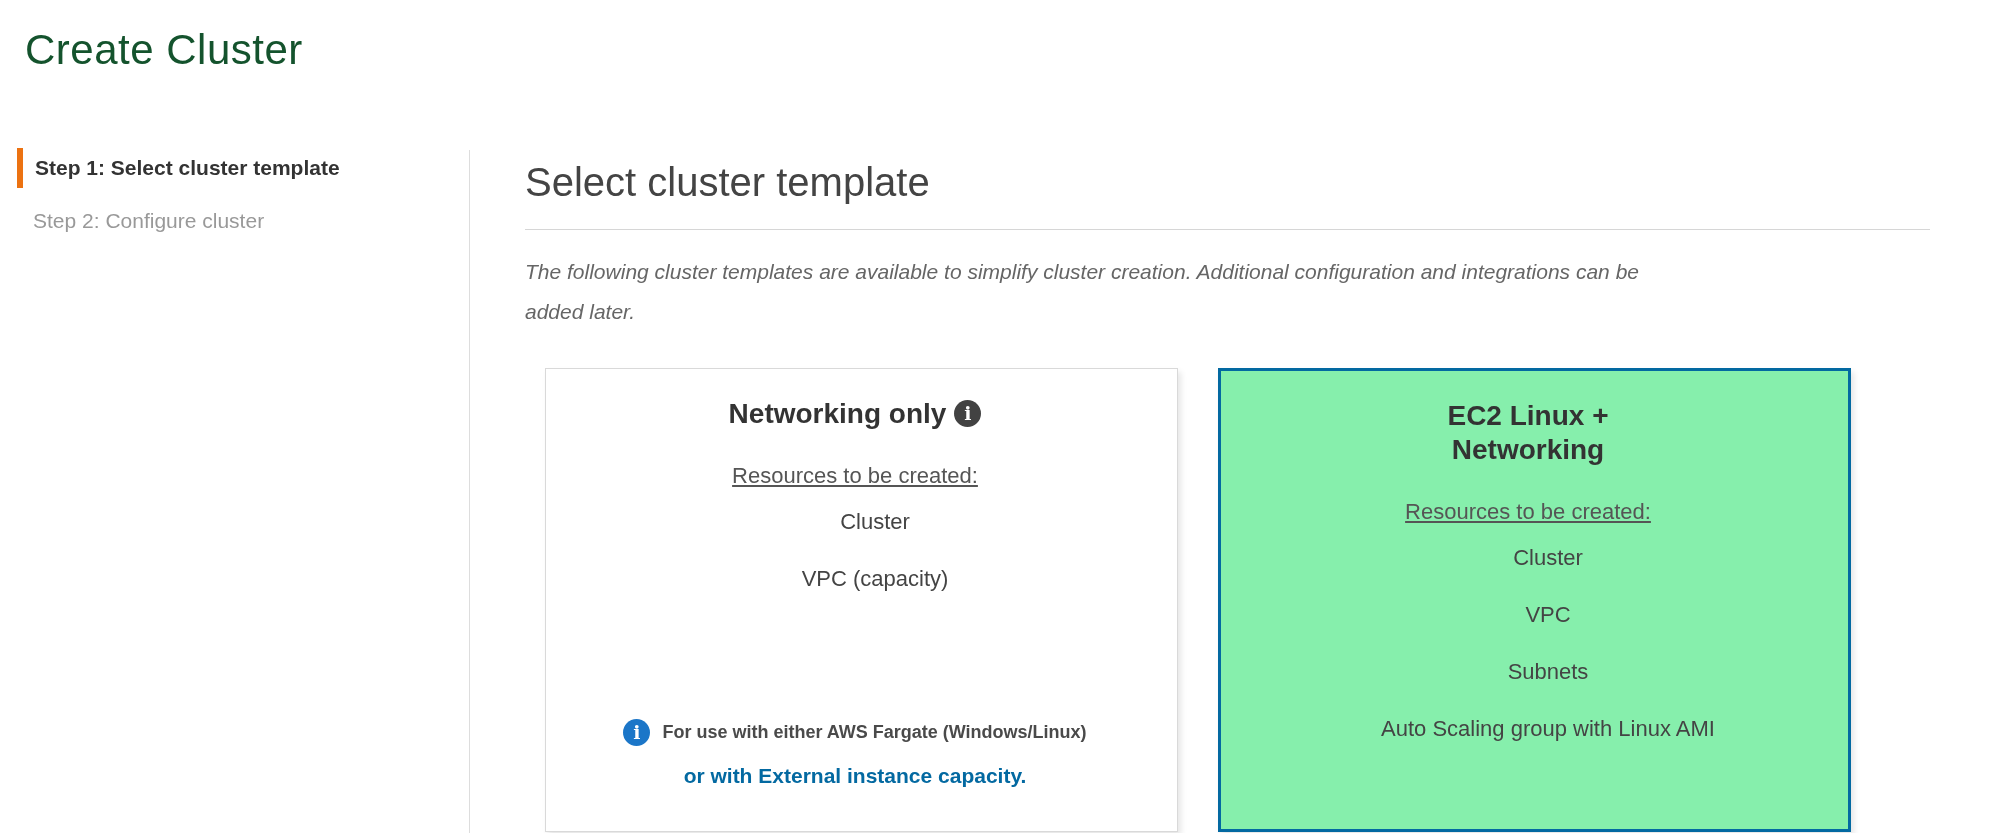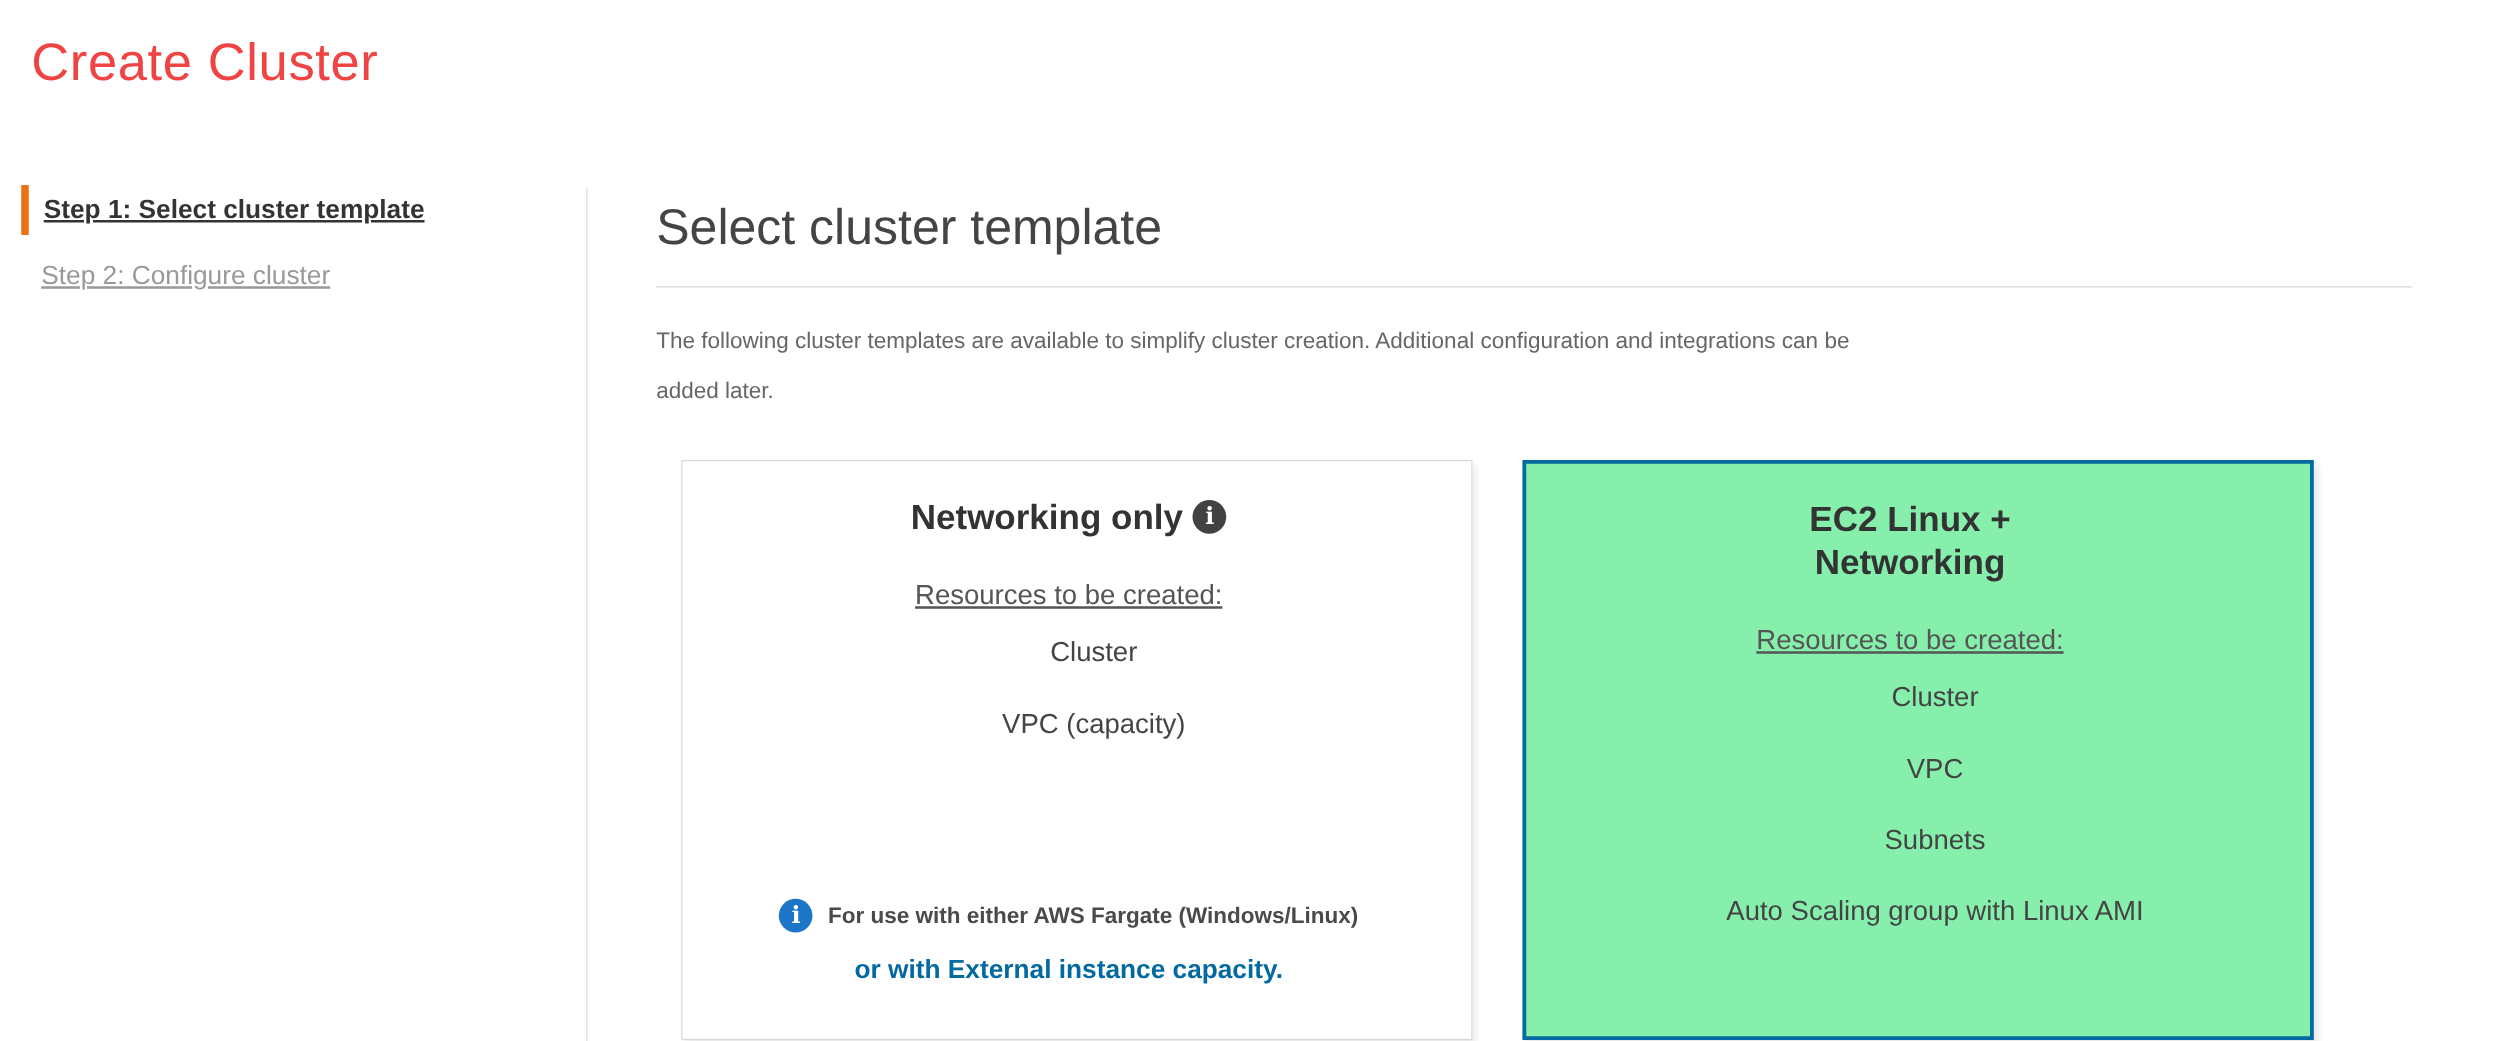--- a/index.html
+++ b/index.html
@@ -2,47 +2,46 @@
 <html><head>
 <meta charset="utf-8">
 <style>
   * { margin: 0; padding: 0; box-sizing: border-box; }
   html, body { width: 1999px; height: 833px; background: #ffffff; overflow: hidden; }
   body { font-family: "Liberation Sans", sans-serif; position: relative; }
 
   
   .page-title {
     position: absolute; left: 25px; top: 26px;
-    font-size: 42px; font-weight: 400; color: #ef4444; letter-spacing: 0.5px;
+    font-size: 42px; font-weight: 400; color: #14532d; letter-spacing: 0.5px;
   }
 
   
   .steps { position: absolute; left: 0; top: 148px; width: 469px; }
   .step {
     font-size: 21px; color: #999999; padding: 7px 10px 7px 33px; cursor: pointer;
     line-height: 26px;
-    text-decoration: underline;
   }
   .step.active {
     color: #333333; font-weight: bold;
     border-left: 6px solid #ec7211; padding-left: 12px; margin-left: 17px;
   }
   .step.inactive { margin-top: 13px; }
 
   
   .vdivider {
     position: absolute; left: 469px; top: 150px; bottom: 0;
     width: 1px; background: #dddddd;
   }
 
   
   .main { position: absolute; left: 525px; top: 150px; width: 1405px; }
   .section-heading { font-size: 40px; font-weight: 400; color: #444444; margin-top: 10px; }
   .heading-rule { border: none; border-top: 1px solid #d6d6d6; margin-top: 24px; }
-  .description { margin-top: 22px; font-size: 18px; color: #666666; line-height: 40px; }
+  .description { margin-top: 22px; font-size: 21px; color: #666666; line-height: 40px; font-style: italic; }
 
   
   .cards-row { display: flex; margin-top: 36px; margin-left: 20px; gap: 40px; }
   .card {
     width: 633px; height: 464px; display: flex; flex-direction: column;
     text-align: center; padding: 28px 33px 32px 20px; cursor: pointer;
     background: #ffffff; border: 1px solid #d9d9d9;
     box-shadow: 3px 4px 6px rgba(0,0,0,0.10);
   }
   .card.selected {

